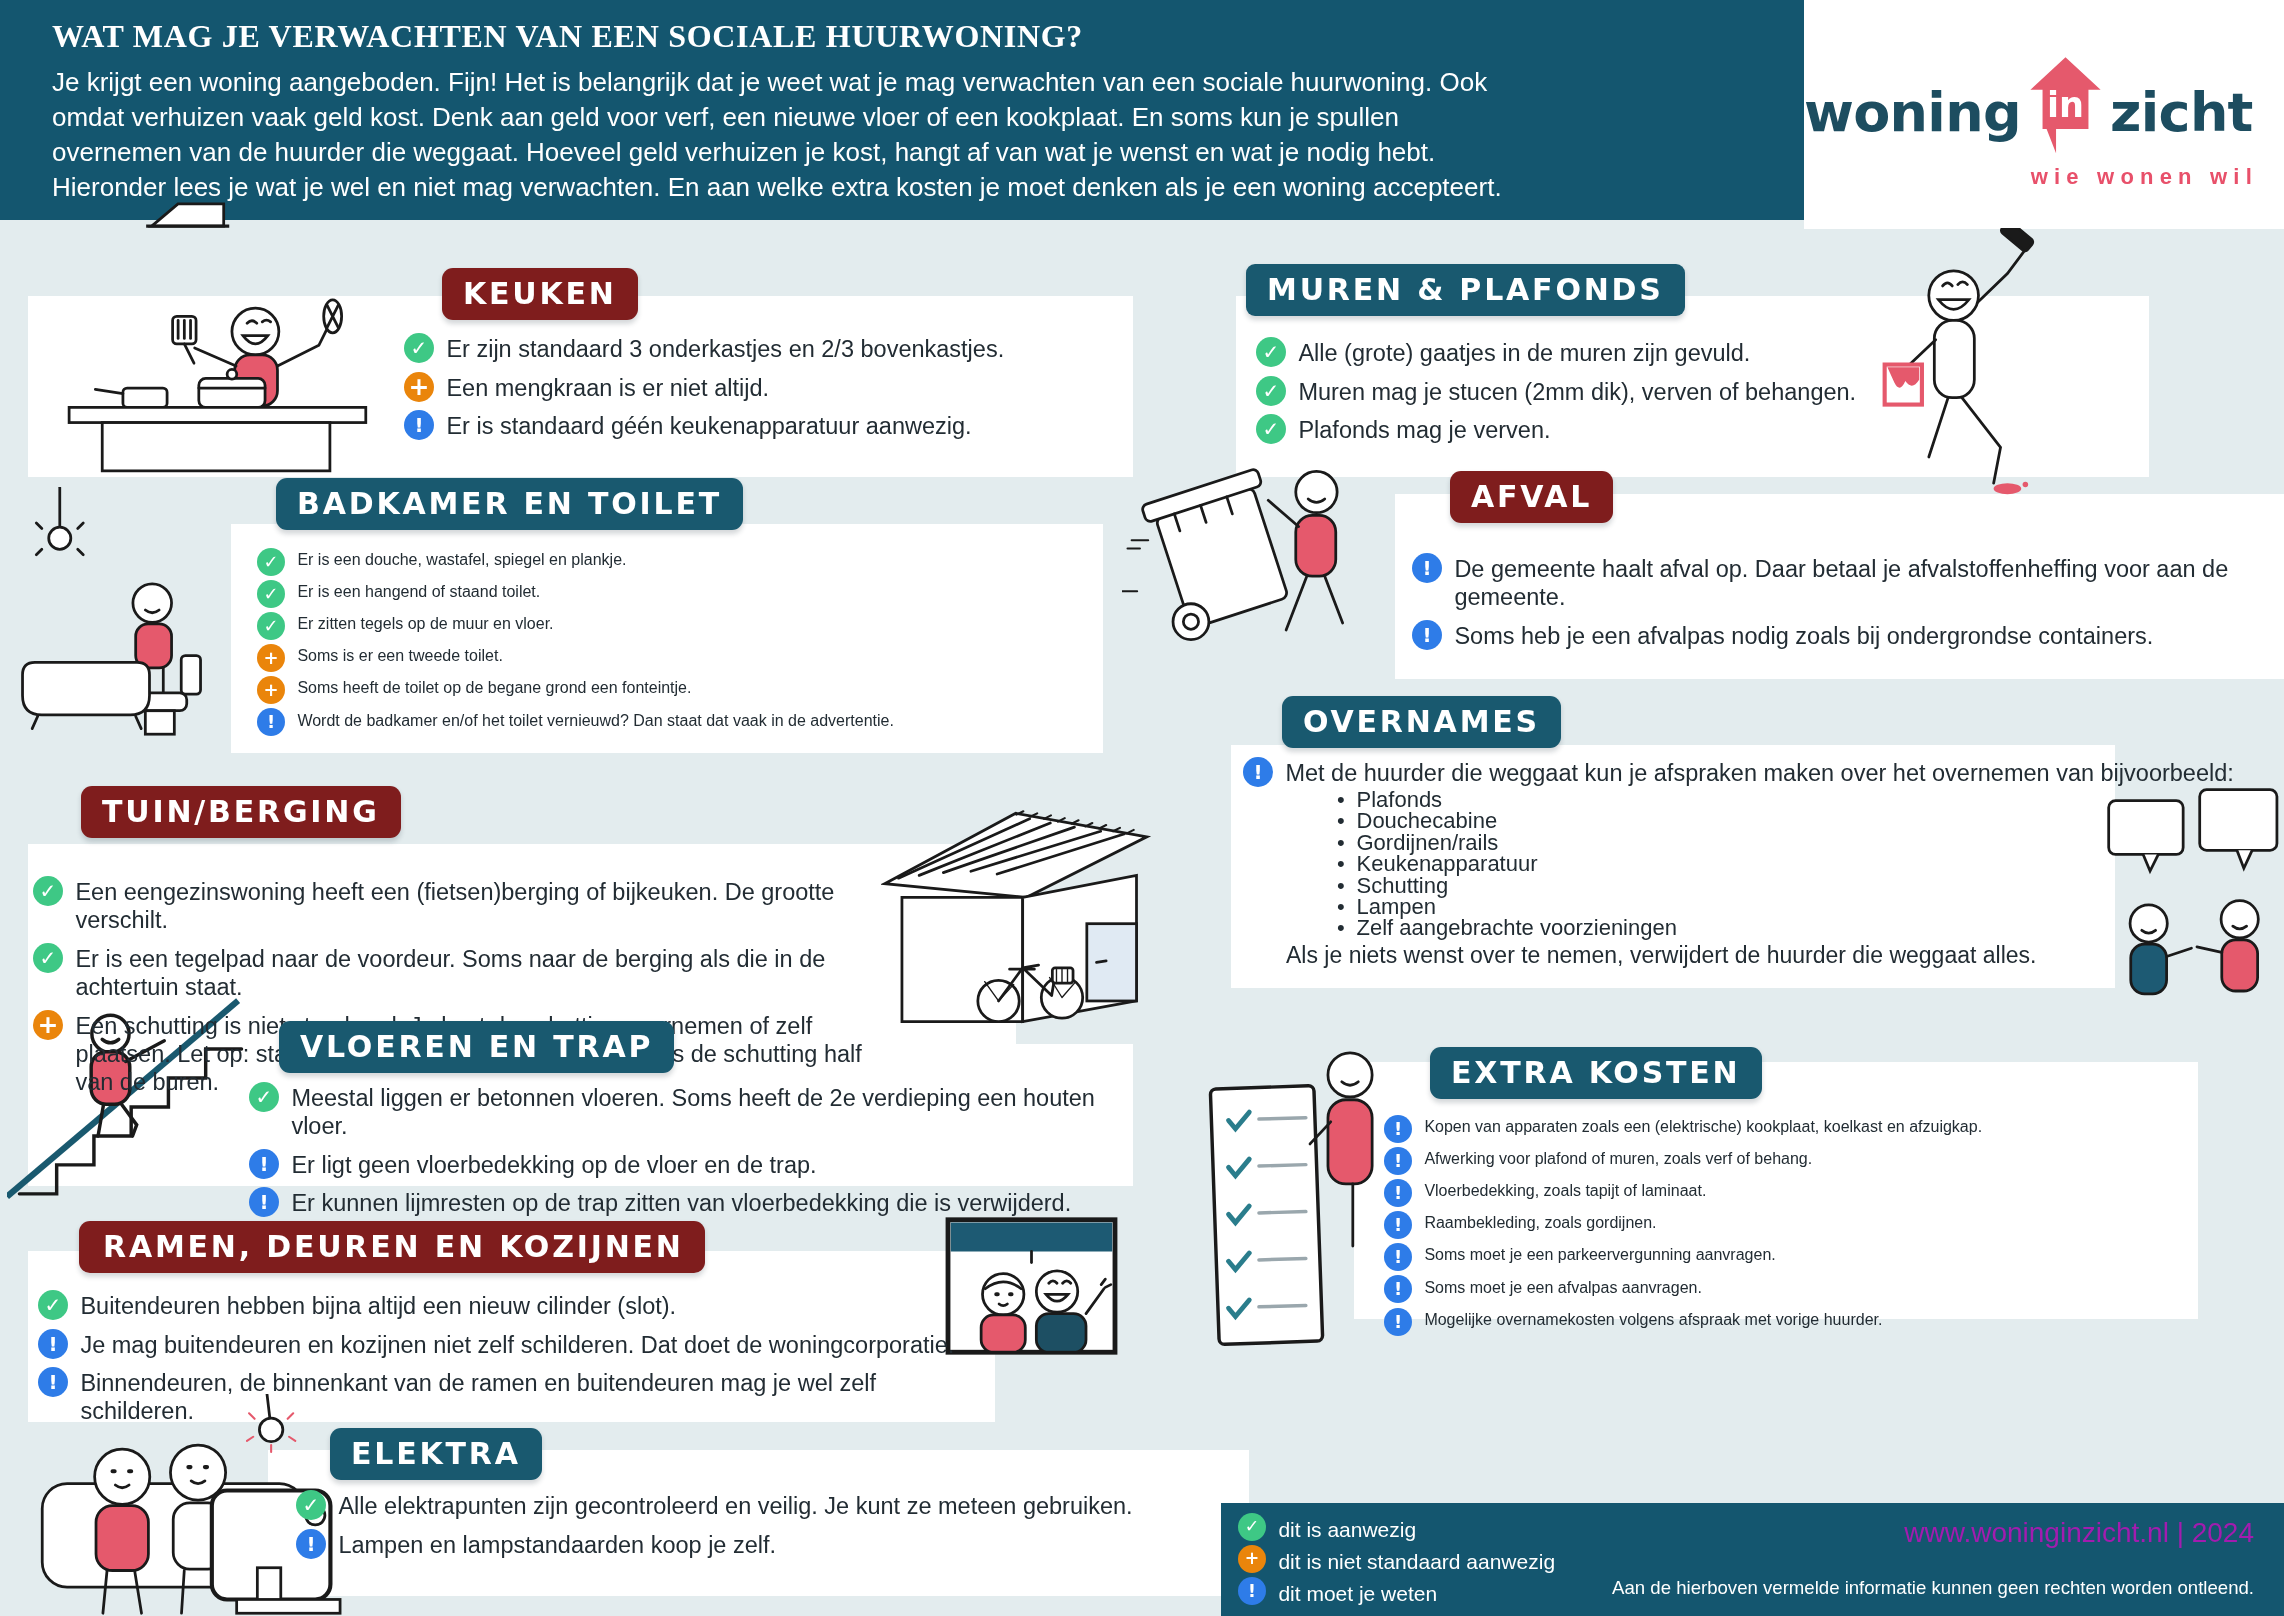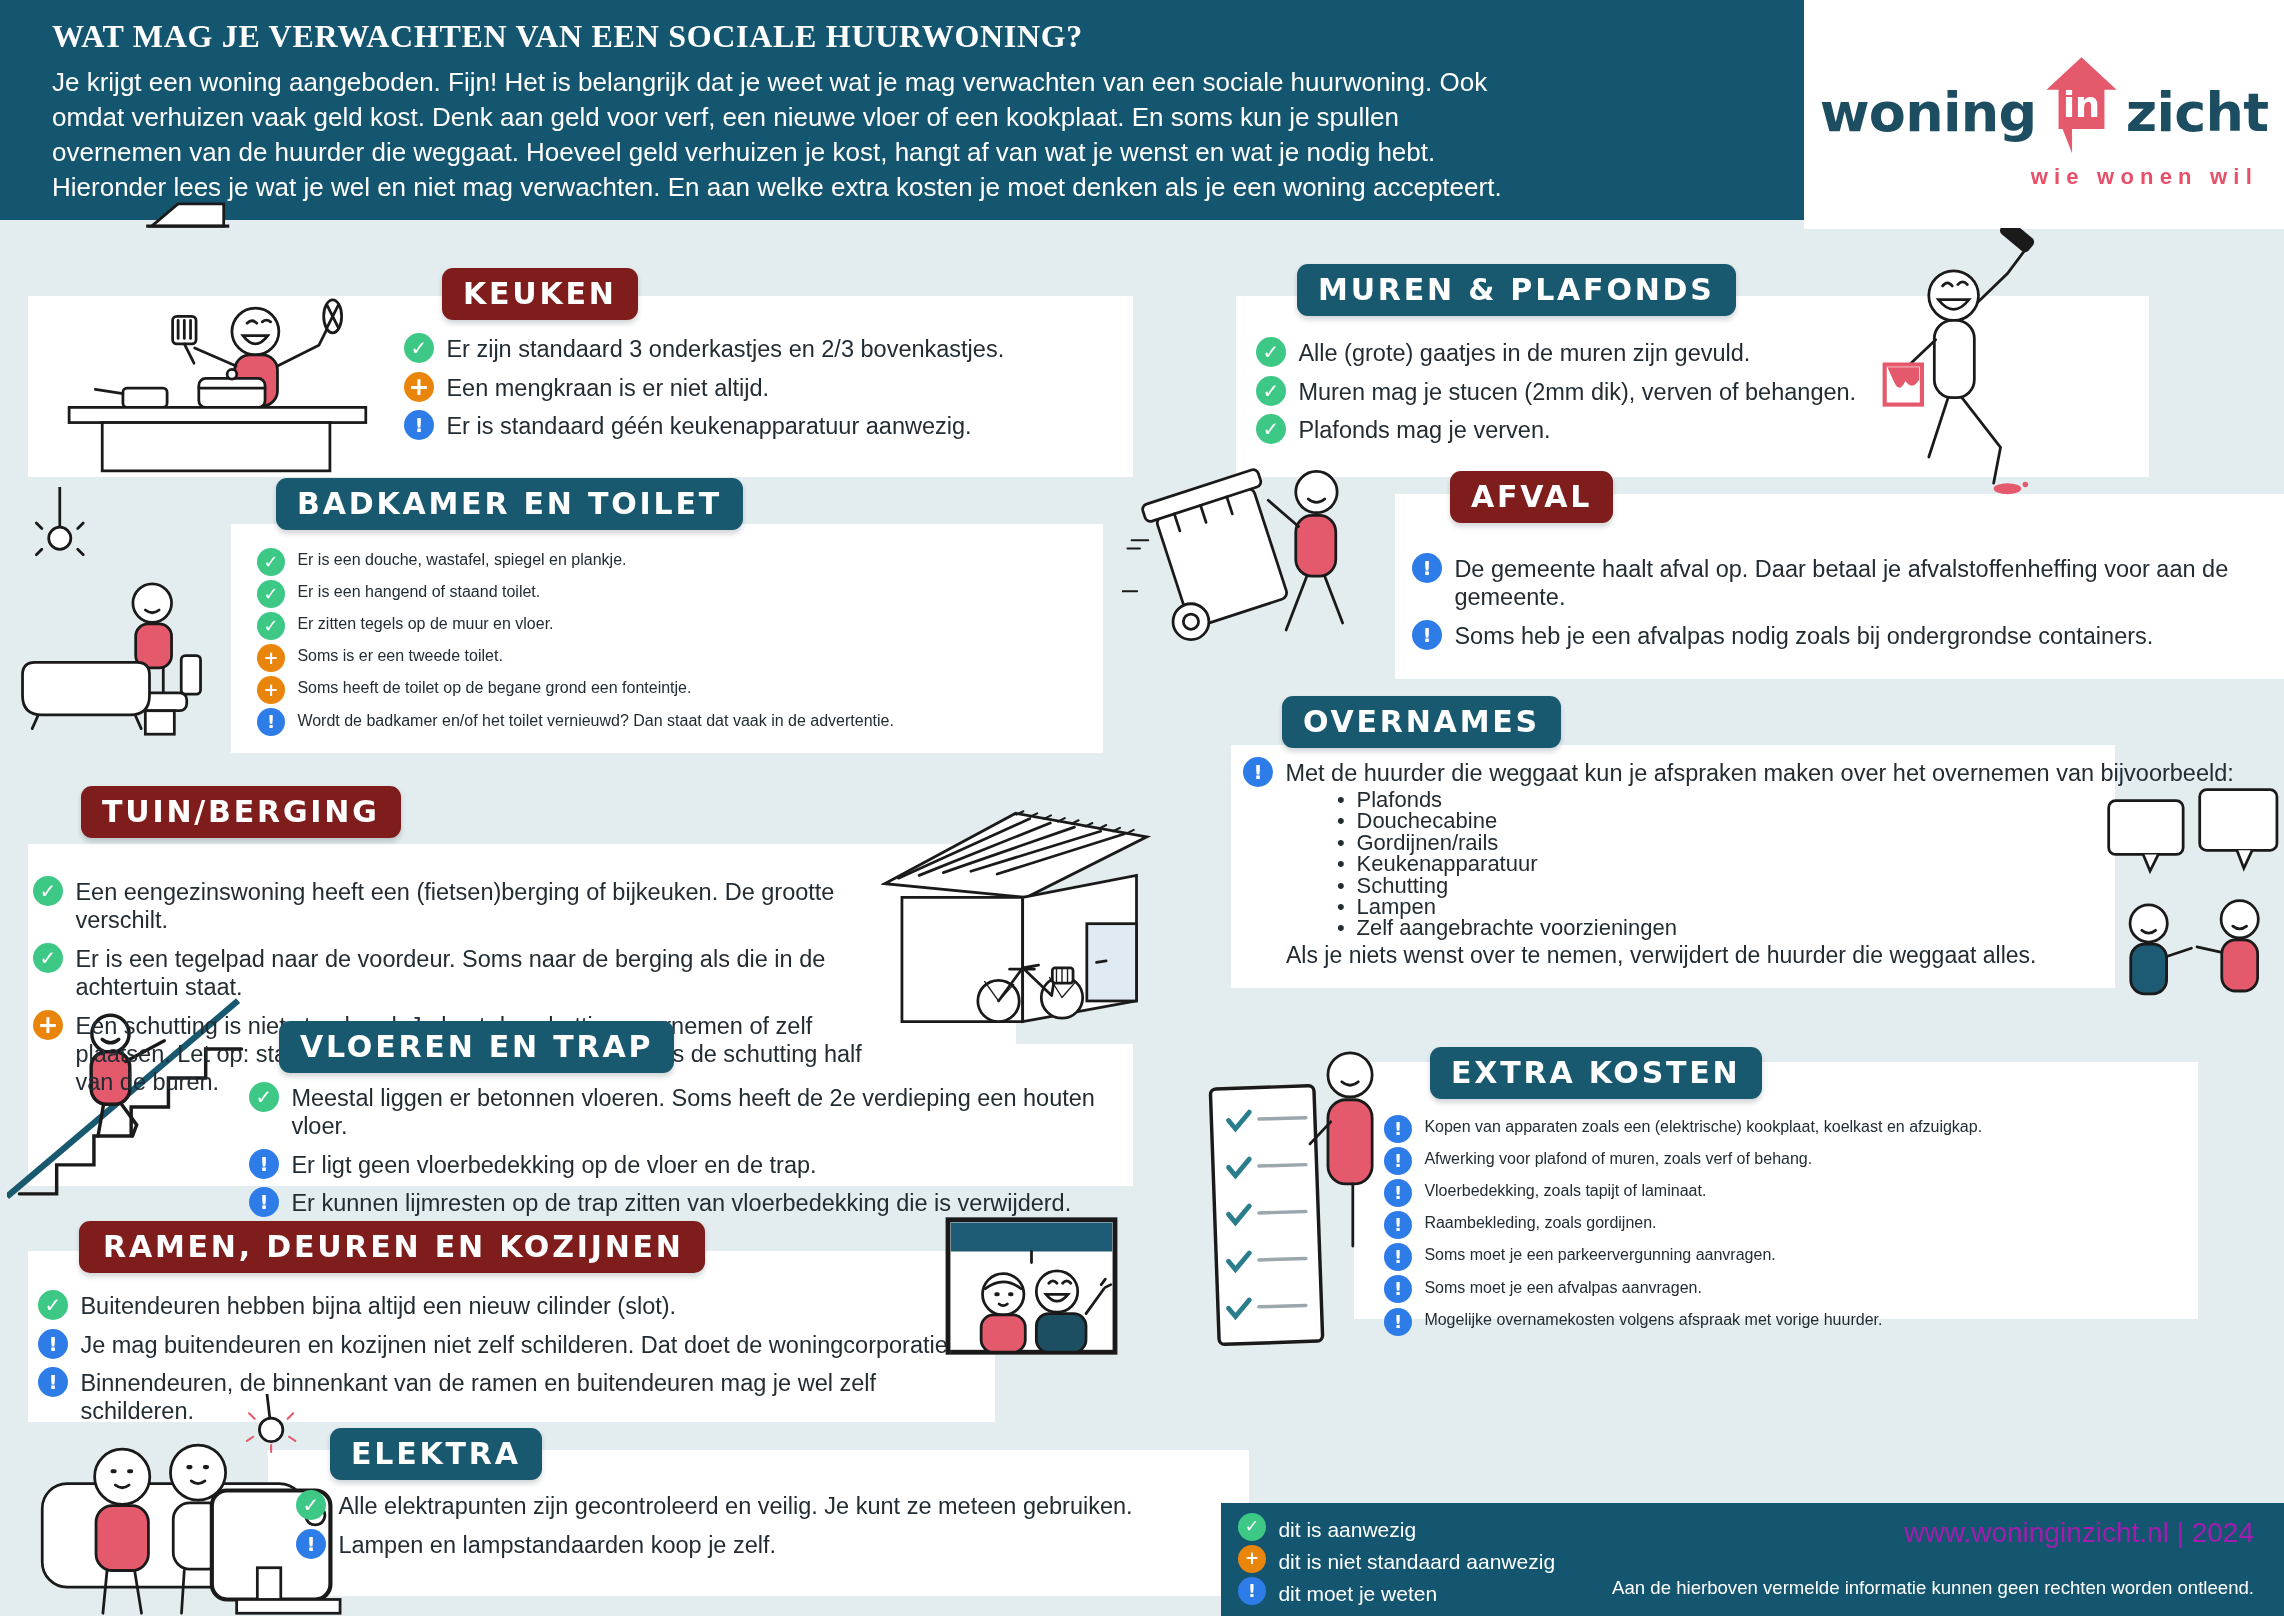--- a/index.html
+++ b/index.html
@@ -11,21 +11,21 @@
     color: #222c33;
     overflow: hidden;
   }
   .abs { position: absolute; }
   
   .header-bar { left:0; top:0; width:1804px; height:220px; background:#14566F; z-index:1; }
   .page-title { left:52px; top:18px; font-size:32px; font-weight:bold; color:#ffffff; letter-spacing:0.7px; white-space:nowrap; z-index:2; font-family:Liberation Serif, serif; }
   .intro { left:52px; top:65px; z-index:2; }
   .intro div { font-size:26px; line-height:35px; color:#ffffff; white-space:nowrap; }
   .logo-panel { left:1804px; top:0; width:480px; height:229px; background:#ffffff; z-index:2; }
-  .logo-row { position:absolute; left:0; top:54px; width:100%; display:flex; align-items:center; justify-content:center; gap:4.1px; }
+  .logo-row { position:absolute; left:0; top:54px; width:100%; display:flex; align-items:center; gap:4.1px; }
   .logo-word { font-size:54px; font-weight:bold; color:#1D4D60; letter-spacing:-0.7px; font-family:"DejaVu Sans", sans-serif; }
   .logo-tagline { position:absolute; right:26px; top:164px; font-size:22px; letter-spacing:6.2px; color:#E8506A; font-weight:bold; }
   
   .panel { position:absolute; background:#ffffff; z-index:1; }
   
   .badge {
     position:absolute; z-index:4; display:inline-block;
     padding: 8.3px 21px; border-radius:11px; color:#ffffff;
     font-size:30px; font-weight:bold; letter-spacing:2.8px; white-space:nowrap;
     font-family:"DejaVu Sans", sans-serif;
@@ -133,21 +133,21 @@
     <line x1="218" y1="132" x2="314" y2="132"></line>
     <circle cx="266" cy="112" r="7" fill="#ffffff"></circle>
     <rect x="108" y="132" width="64" height="28" rx="6" fill="#ffffff"></rect>
     <line x1="108" y1="140" x2="68" y2="134"></line>
     <rect x="30" y="160" width="430" height="22" fill="#ffffff"></rect>
     <rect x="78" y="182" width="330" height="70" fill="#ffffff"></rect>
   </g>
 </svg>
 
 <div class="panel" style="left:1236px; top:296px; width:913px; height:181px;"></div>
-<div class="badge teal" style="left:1297px; top:264px;">MUREN &amp; PLAFONDS</div>
+<div class="badge teal" style="left:1246px; top:264px;border-radius:9px;">MUREN &amp; PLAFONDS</div>
 <div class="list" style="left:1256px; top:337px; width:863px;">
 
     <div class="item">
       <span class="icon icon-check">✓</span>
       <span class="txt">Alle (grote) gaatjes in de muren zijn gevuld.</span>
     </div>
 
     <div class="item">
       <span class="icon icon-check">✓</span>
       <span class="txt">Muren mag je stucen (2mm dik), verven of behangen.</span>

